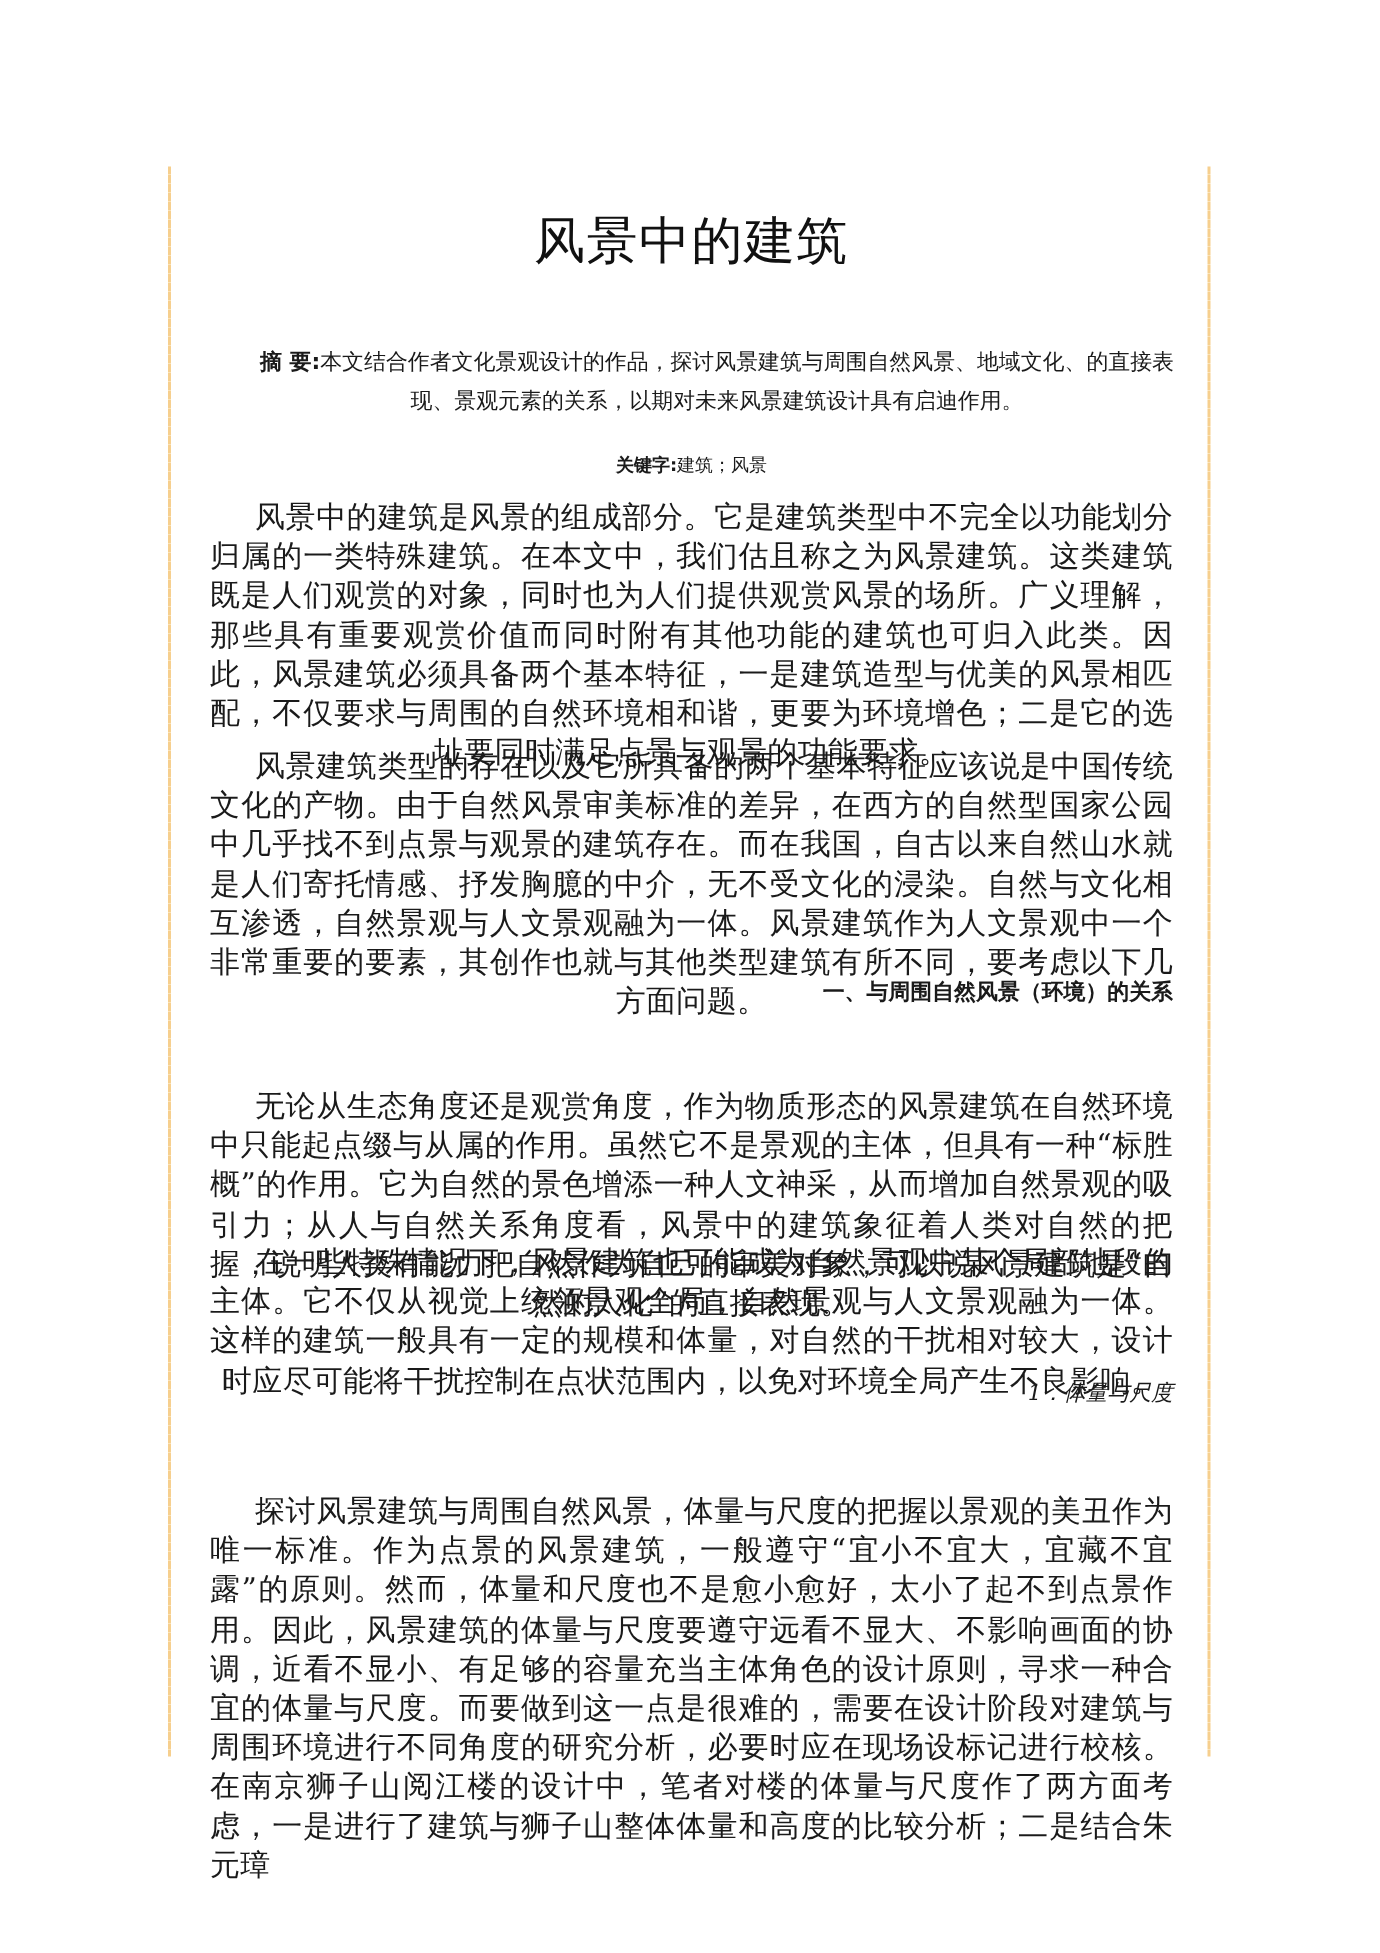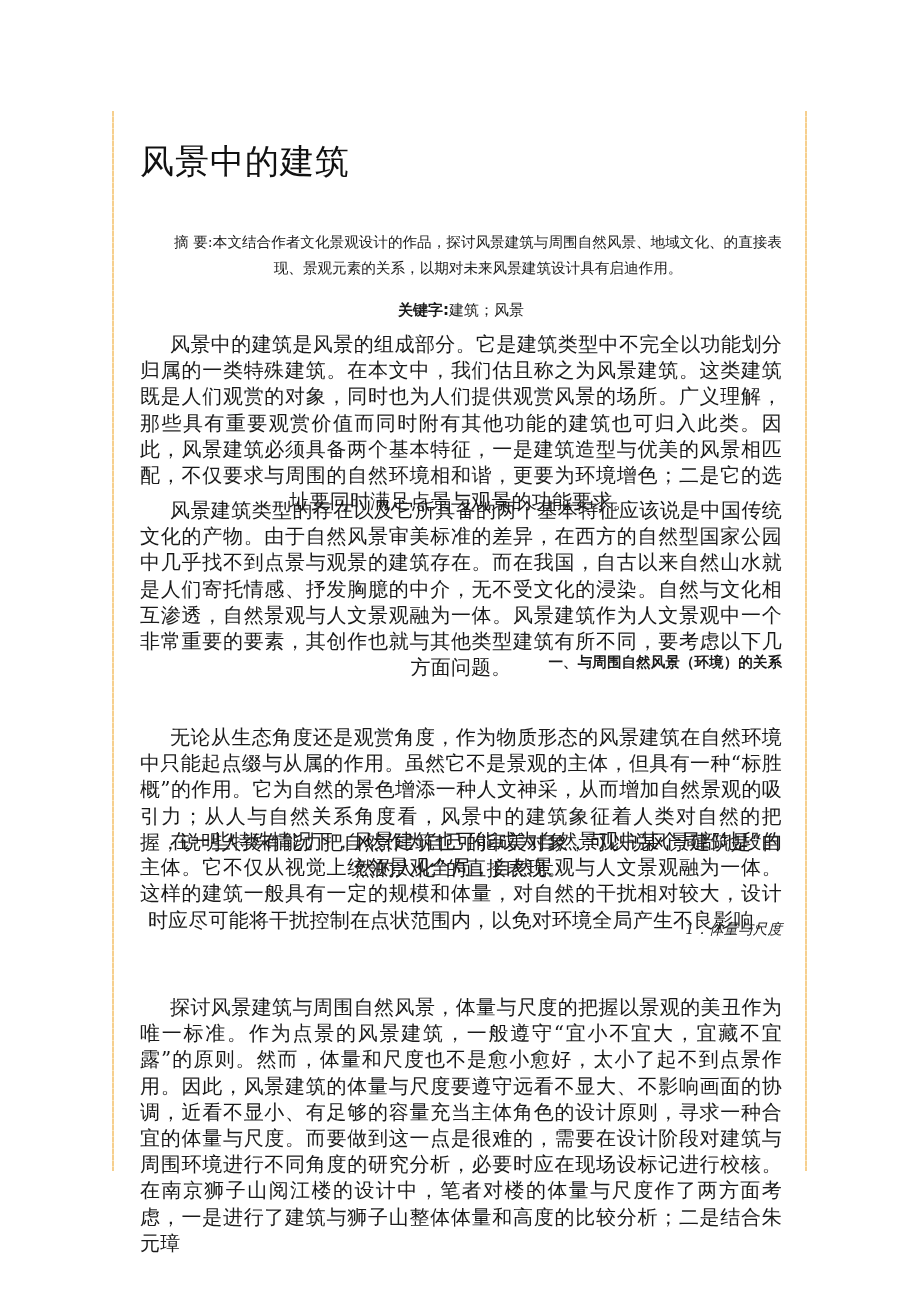--- a/index.html
+++ b/index.html
@@ -29,48 +29,48 @@
       position: absolute;
       left: 140px;
       top: 0;
       width: 642px;
     }
     .title {
       position: absolute;
       top: 115px;
       left: 0;
       width: 642px;
-      text-align: left;
+      text-align: center;
       font-family: "DejaVu Sans", "Liberation Sans", sans-serif;
       font-size: 34px;
       line-height: 46px;
       font-weight: normal;
       letter-spacing: 1px;
       color: #111;
     }
     .abstract {
       position: absolute;
       top: 229px;
       left: 28px;
       width: 620px;
       font-size: 14.6px;
       line-height: 26px;
       text-align: center;
     }
     .abstract .label {
       font-family: "DejaVu Sans", "Liberation Sans", sans-serif;
-      font-weight: normal;
+      font-weight: bold;
     }
     .keywords {
       position: absolute;
       top: 297px;
       left: 0;
       width: 642px;
       text-align: center;
-      font-size: 15px;
+      font-size: 12px;
       line-height: 26px;
     }
     .keywords .label {
       font-family: "DejaVu Sans", "Liberation Sans", sans-serif;
       font-weight: bold;
     }
     .para {
       position: absolute;
       left: 0;
       width: 642px;

